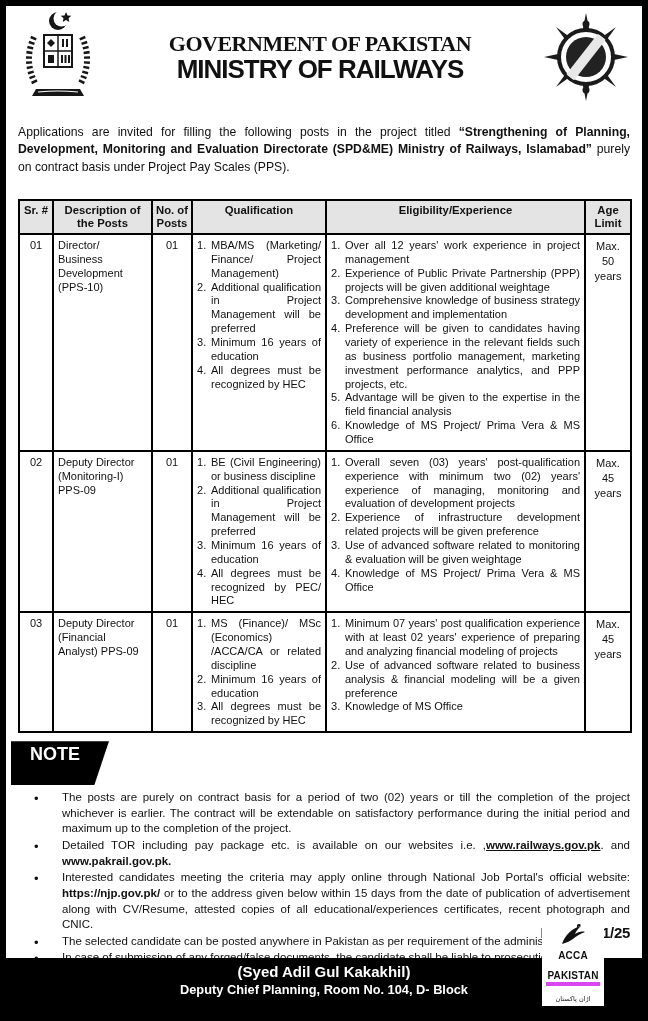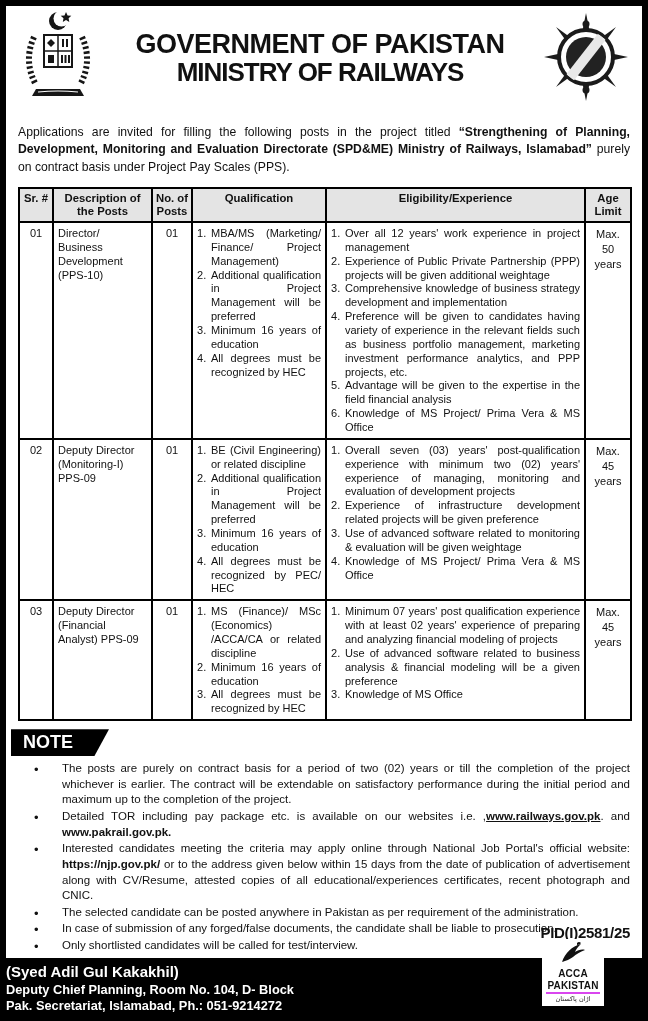--- a/index.html
+++ b/index.html
@@ -7,61 +7,61 @@
   .page{
     width:648px; height:1021px; border:6px solid #000; background:#fff;
     position:relative; overflow:hidden; color:#111;
     font-family:"Liberation Sans", sans-serif;
   }
   
   .masthead{ display:flex; align-items:center; justify-content:space-between;
     padding:5px 14px 2px; height:101px; }
   .emblem{ flex:0 0 auto; }
   .masthead-text{ flex:1; text-align:center; padding:0 4px; }
-  .gov{ font-size:27px; font-weight:bold; letter-spacing:-0.5px; line-height:1.1; }
+  .gov{ font-size:22px; font-weight:bold; letter-spacing:-0.5px; line-height:1.1;font-family:Liberation Serif, serif; }
   .ministry{ font-size:26px; font-weight:bold; letter-spacing:-1px; line-height:1.05; }
   .city{ font-size:20px; font-weight:bold; letter-spacing:-0.5px; line-height:1.15; }
   
   .banner{ background:#000; color:#fff; height:47px; display:flex;
     align-items:center; justify-content:center;
     font-size:38px; font-weight:bold; letter-spacing:0.5px; }
   
   .intro{ padding:17px 12px 5px; font-size:12.2px; line-height:1.42; text-align:justify; }
   .seg-bold{ font-weight:bold; }
   .seg-bold-underline{ font-weight:bold; text-decoration:underline; color:inherit; }
   
-  table{ border-collapse:collapse; margin:6px 12px 0; width:612px;
+  table{ border-collapse:collapse; margin:18px 12px 0; width:612px;
     table-layout:fixed; font-size:11px; }
   th,td{ border:2px solid #000; vertical-align:top; }
   th{ background:#e4e4e4; font-size:11.3px; line-height:1.15; padding:3px 2px; text-align:center; }
   td{ padding:4px 4px 3px; line-height:1.26; }
   td.center{ text-align:center; }
   ol.numlist{ list-style:none; counter-reset:n; }
   .numlist li{ counter-increment:n; position:relative; padding-left:14px;
     text-align:justify; }
   .numlist li::before{ content:counter(n) "."; position:absolute; left:0; }
   td.age div{ text-align:center; line-height:1.35; }
   
-  .note-label{ margin:8px 0 4px 5px; width:98px; height:27px; background:#000;
+  .note-label{ margin:8px 0 4px 5px; width:98px; height:44px; background:#000;
     color:#fff; font-weight:bold; font-size:18px; line-height:26px;
-    padding-left:12px; clip-path:polygon(0 0,100% 0,85% 100%,0 100%); }
+    padding-left:19px; clip-path:polygon(0 0,100% 0,85% 100%,0 100%); }
   ul.notes{ list-style:none; padding:1px 12px 0 12px; font-size:11.5px; line-height:1.36; }
   .notes li{ position:relative; padding-left:44px; text-align:justify; margin-bottom:1px; }
   .notes li::before{ content:"\2022"; position:absolute; left:16px; font-size:13px; }
   
   .pid{ position:absolute; right:12px; bottom:74px; font-weight:bold; font-size:15px; letter-spacing:-0.3px; }
   .footer{ position:absolute; left:0; right:0; bottom:0; height:57px; background:#000;
-    color:#fff; padding-top:5px; }
+    color:#fff; text-align:center; padding-top:5px; }
   .f-name{ font-size:15px; font-weight:bold; line-height:1.25; }
   .f-line{ font-size:12.8px; font-weight:bold; line-height:1.3; }
   .uraan{ position:absolute; right:38px; bottom:9px; width:62px; background:#fff;
     text-align:center; padding:2px 2px 3px; z-index:3; }
   .u1{ font-size:10px; font-weight:bold; line-height:1.05; letter-spacing:0.2px; }
-  .u2{ font-size:10px; font-weight:bold; line-height:1.15; border-bottom:2px solid #d946ef;
-    padding-bottom:1px; margin:0 2px; letter-spacing:0.2px; }
+  .u2{ font-size:10px; font-weight:bold; line-height:1.15; border-bottom:4px solid #d946ef;
+    padding-bottom:1px; margin:8px 2px; letter-spacing:0.2px; }
   .u3{ font-size:6.5px; font-family:"DejaVu Sans",sans-serif; padding-top:1px; color:#222; }
 </style>
 </head>
 <body>
 
 <div class="page">
 
   <header class="masthead">
     <div class="emblem">
       <svg width="76" height="94" viewBox="0 0 76 94">
@@ -167,21 +167,21 @@
             <div>50</div>
             <div>years</div>
           </td>
         </tr>
         <tr>
           <td class="center">02</td>
           <td>Deputy Director (Monitoring-I) PPS-09</td>
           <td class="center">01</td>
           <td>
             <ol class="numlist">
-              <li>BE (Civil Engineering) or related discipline</li>
+              <li>BE (Civil Engineering) or business discipline</li>
               <li>Additional qualification in Project Management will be preferred</li>
               <li>Minimum 16 years of education</li>
               <li>All degrees must be recognized by PEC/ HEC</li>
             </ol>
           </td>
           <td>
             <ol class="numlist">
               <li>Overall seven (03) years' post-qualification experience with minimum two (02) years' experience of managing, monitoring and evaluation of development projects</li>
               <li>Experience of infrastructure development related projects will be given preference</li>
               <li>Use of advanced software related to monitoring &amp; evaluation will be given weightage</li>
@@ -234,21 +234,20 @@
       <li><span>Only shortlisted candidates will be called for test/interview.</span></li>
       <li><span>The candidates serving in Government, Semi Government or Autonomous institutions should route their applications through proper channel/ departmental NOC.</span></li>
       <li><span>The Division reserves the right to select/reject or not to fill any position (s) without assigning any reason.</span></li>
     </ul>
 
   <div class="pid">PID(I)2581/25</div>
 
   <footer class="footer">
     <div class="f-name">(Syed Adil Gul Kakakhil)</div>
     <div class="f-line">Deputy Chief Planning, Room No. 104, D- Block</div>
-    <div class="f-line">Pak. Secretariat, Islamabad, Ph.: 051-9214272</div>
   </footer>
 
   <div class="uraan">
     <svg width="28" height="24" viewBox="0 0 28 24">
       <path d="M3 21 C6 12 13 5 22 3 C19 6 17 8 16 11 C19 9 23 8 26 9 C21 11 17 13 14 16 C11 18 7 20 3 21 Z" fill="#111"></path>
       <path d="M18 2 q2 -2 4 0 q-1 2 -4 2 z" fill="#111"></path>
     </svg>
     <div class="u1">ACCA</div>
     <div class="u2">PAKISTAN</div>
     <div class="u3">اڑان پاکستان</div>

